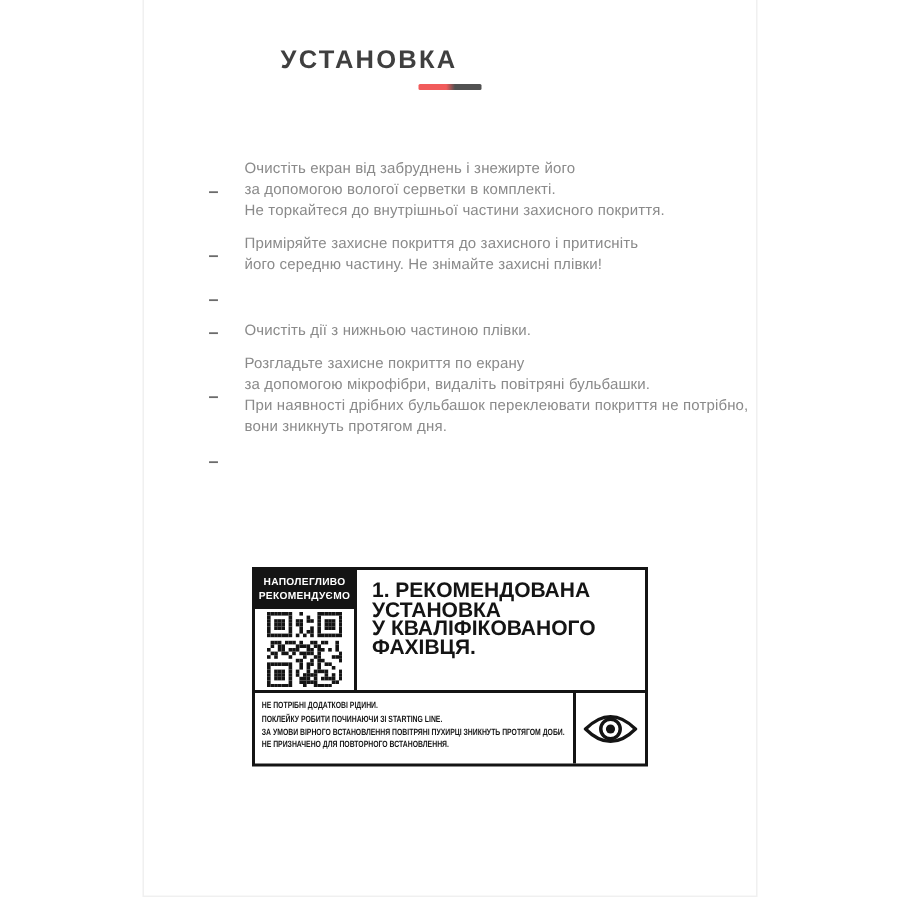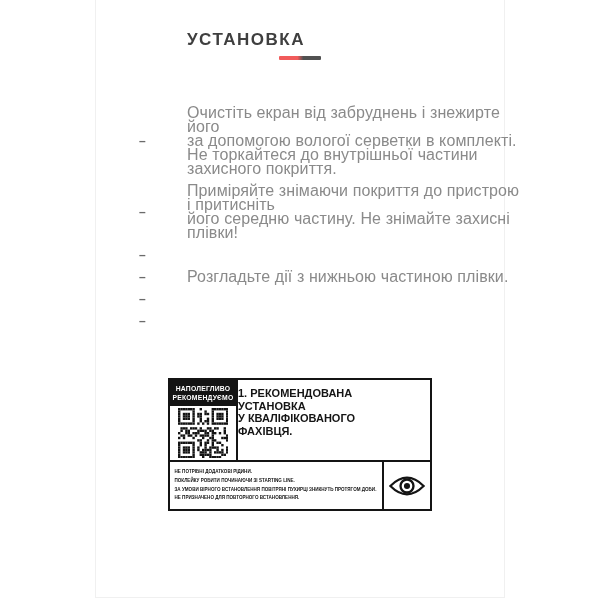--- a/index.html
+++ b/index.html
@@ -31,40 +31,39 @@
 
   .list{
     position:absolute;top:106px;left:139px;width:384px;list-style:none;
   }
   .item{display:flex;align-items:center;margin-bottom:8px;}
   .dash{
     width:14px;margin-right:10px;flex:0 0 auto;
     color:#6b6b6b;font-weight:700;font-size:12px;line-height:14px;
   }
   .txt{
-    font-size:16px;line-height:14px;color:var(--body-text);
+    font-size:10px;line-height:14px;color:var(--body-text);
     letter-spacing:0.1px;
-    margin-left:24px;
   }
 
   .rec-box{
     position:absolute;left:168px;top:378px;width:264px;height:133px;
     border:2px solid var(--ink);display:flex;flex-direction:column;background:#fff;
   }
   .rec-top{flex:1;display:flex;min-height:0;border-bottom:2px solid var(--ink);}
   .rec-left{width:68px;flex:0 0 auto;border-right:2px solid var(--ink);display:flex;flex-direction:column;}
   .badge{
     background:var(--ink);color:#ffffff;text-align:center;
     font-size:6.8px;line-height:8.5px;font-weight:700;letter-spacing:0.2px;
     padding:5px 2px 4px 2px;
   }
   .qr-wrap{flex:1;display:flex;align-items:center;justify-content:center;}
   .rec-right{
-    flex:1;padding:7px 9px 6px 0;display:flex;flex-direction:row;justify-content:space-between;
-    color:var(--ink);font-weight:700;font-size:11px;line-height:12.6px;letter-spacing:0;
+    flex:1;padding:7px 9px 6px 10px;display:flex;flex-direction:row;justify-content:space-between;
+    color:var(--ink);font-weight:700;font-size:14px;line-height:12.6px;letter-spacing:0;
   }
   .rec-bottom{height:47px;flex:0 0 auto;display:flex;}
   .fine{flex:1;border-right:2px solid var(--ink);overflow:hidden;}
   .fine-inner{
     transform:scaleX(0.75);transform-origin:left top;width:133.33%;
     padding:5px 6px;white-space:nowrap;
   }
   .fine-line{
     font-size:6.1px;line-height:8.8px;font-weight:700;color:var(--ink);white-space:nowrap;
   }
@@ -80,32 +79,36 @@
 
 <ul class="list">
   <li class="item">
     <span class="dash">–</span>
     <span class="txt pre">Очистіть екран від забруднень і знежирте його
 за допомогою вологої серветки в комплекті.
 Не торкайтеся до внутрішньої частини захисного покриття.</span>
   </li>
   <li class="item">
     <span class="dash">–</span>
-    <span class="txt pre">Приміряйте знімаючи покриття до пристрою і притисніть
+    <span class="txt pre">Приміряйте захисне покриття до захисного і притисніть
 його середню частину. Не знімайте захисні плівки!</span>
   </li>
   <li class="item">
     <span class="dash">–</span>
   </li>
   <li class="item">
     <span class="dash">–</span>
-    <span class="txt pre">Розгладьте дії з нижньою частиною плівки.</span>
-  </li>
-  <li class="item">
-    <span class="dash">–</span>
+    <span class="txt pre">Очистіть дії з нижньою частиною плівки.</span>
+  </li>
+  <li class="item">
+    <span class="dash">–</span>
+    <span class="txt pre">Розгладьте захисне покриття по екрану
+за допомогою мікрофібри, видаліть повітряні бульбашки.
+При наявності дрібних бульбашок переклеювати покриття не потрібно,
+вони зникнуть протягом дня.</span>
   </li>
   <li class="item">
     <span class="dash">–</span>
   </li>
 </ul>
 
 <div class="rec-box">
   <div class="rec-top">
     <div class="rec-left">
       <div class="badge pre">НАПОЛЕГЛИВО

